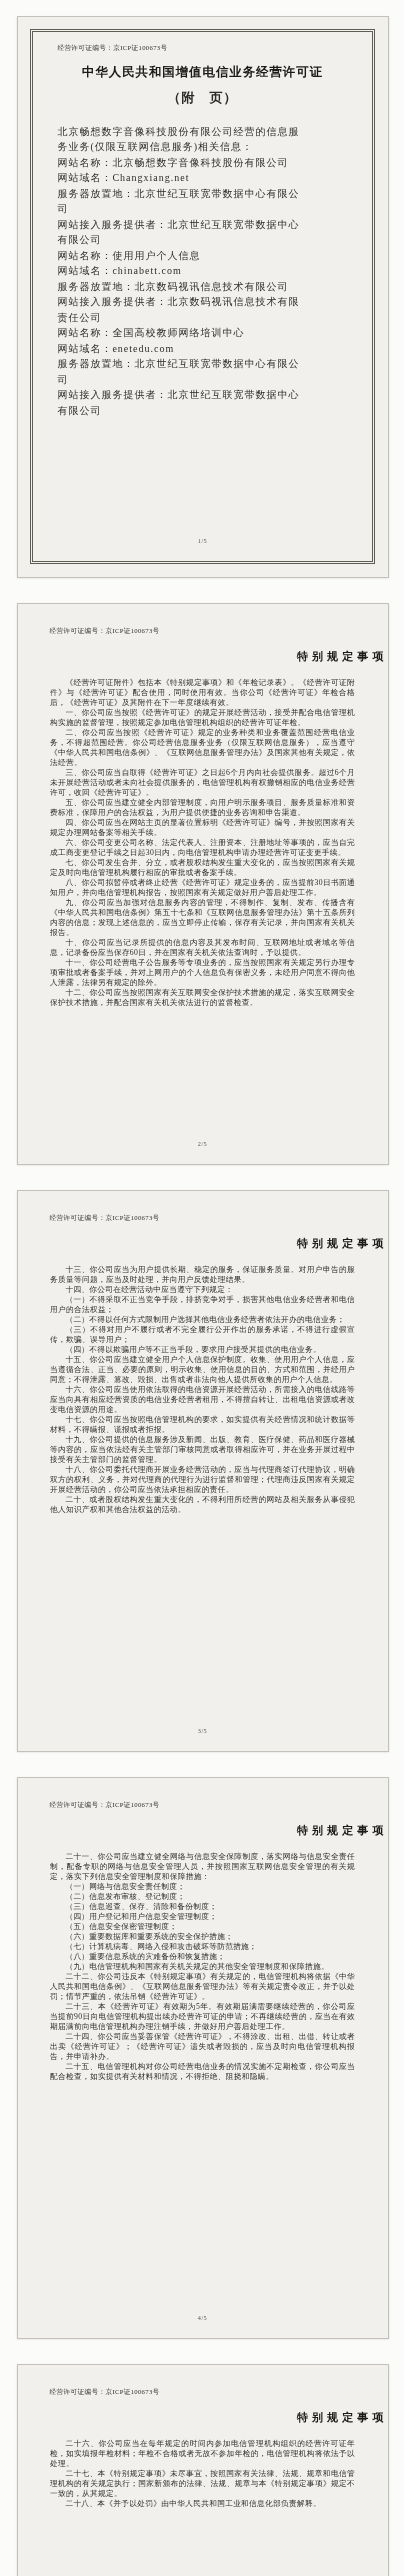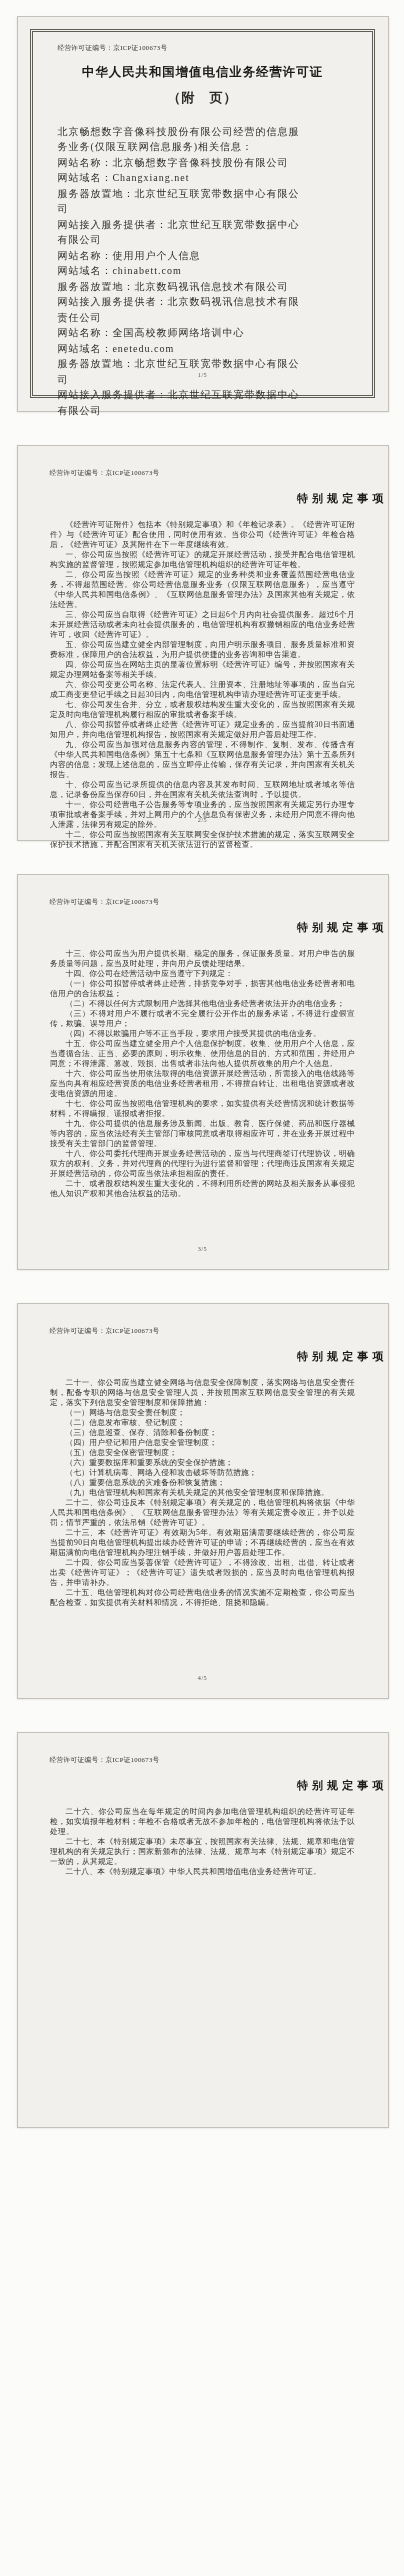--- a/index.html
+++ b/index.html
@@ -10,22 +10,22 @@
   body {
     width: 405px;
     height: 2873px;
     overflow: hidden;
     font-family: "Liberation Serif", "DejaVu Serif", serif;
     color: #2e2d2a;
   }
   .canvas { padding-top: 15.5px; }
   .page {
     width: 372px;
-    height: 396px;
-    margin: 0 auto 33px auto;
+    height: 562px;
+    margin: 0 auto 25px auto;
     background: #f1f0ed;
     border: 0.5px solid #c3c1ba;
     box-shadow: 0 0.5px 2.1px rgba(0,0,0,0.14);
     position: relative;
     box-sizing: border-box;
   }
   
   .frame {
     position: absolute;
     top: 12.4px; left: 12.4px; right: 12.4px; bottom: 12.4px;
@@ -176,21 +176,21 @@
 
   <section class="page">
     <div class="sp-header">
       <span>经营许可证编号：</span><span>京ICP证100673号</span>
     </div>
     <h2 class="sp-title">特别规定事项</h2>
     <div class="sp-body">
 
     <p>十三、你公司应当为用户提供长期、稳定的服务，保证服务质量。对用户申告的服务质量等问题，应当及时处理，并向用户反馈处理结果。</p>
         <p>十四、你公司在经营活动中应当遵守下列规定：</p>
-        <p>（一）你公司拟暂停或者终止经营，排挤竞争对手，损害其他电信业务经营者和电信用户的合法权益；</p>
+        <p>（一）不得采取不正当竞争手段，排挤竞争对手，损害其他电信业务经营者和电信用户的合法权益；</p>
         <p>（二）不得以任何方式限制用户选择其他电信业务经营者依法开办的电信业务；</p>
         <p>（三）不得对用户不履行或者不完全履行公开作出的服务承诺，不得进行虚假宣传，欺骗、误导用户；</p>
         <p>（四）不得以欺骗用户等不正当手段，要求用户接受其提供的电信业务。</p>
         <p>十五、你公司应当建立健全用户个人信息保护制度。收集、使用用户个人信息，应当遵循合法、正当、必要的原则，明示收集、使用信息的目的、方式和范围，并经用户同意；不得泄露、篡改、毁损、出售或者非法向他人提供所收集的用户个人信息。</p>
         <p>十六、你公司应当使用依法取得的电信资源开展经营活动，所需接入的电信线路等应当向具有相应经营资质的电信业务经营者租用，不得擅自转让、出租电信资源或者改变电信资源的用途。</p>
         <p>十七、你公司应当按照电信管理机构的要求，如实提供有关经营情况和统计数据等材料，不得瞒报、谎报或者拒报。</p>
         <p>十九、你公司提供的信息服务涉及新闻、出版、教育、医疗保健、药品和医疗器械等内容的，应当依法经有关主管部门审核同意或者取得相应许可，并在业务开展过程中接受有关主管部门的监督管理。</p>
         <p>十八、你公司委托代理商开展业务经营活动的，应当与代理商签订代理协议，明确双方的权利、义务，并对代理商的代理行为进行监督和管理；代理商违反国家有关规定开展经营活动的，你公司应当依法承担相应的责任。</p>
         <p>二十、或者股权结构发生重大变化的，不得利用所经营的网站及相关服务从事侵犯他人知识产权和其他合法权益的活动。</p>
       </div>
@@ -224,18 +224,18 @@
 
   <section class="page">
     <div class="sp-header">
       <span>经营许可证编号：</span><span>京ICP证100673号</span>
     </div>
     <h2 class="sp-title">特别规定事项</h2>
     <div class="sp-body">
 
     <p>二十六、你公司应当在每年规定的时间内参加电信管理机构组织的经营许可证年检，如实填报年检材料；年检不合格或者无故不参加年检的，电信管理机构将依法予以处理。</p>
         <p>二十七、本《特别规定事项》未尽事宜，按照国家有关法律、法规、规章和电信管理机构的有关规定执行；国家新颁布的法律、法规、规章与本《特别规定事项》规定不一致的，从其规定。</p>
-        <p>二十八、本《特别规定事项》中华人民共和国增值电信业务经营许可证。</p>
+        <p>二十八、本《并予以处罚》由中华人民共和国工业和信息化部负责解释。</p>
       </div>
   </section>
 
 </div>
 
 
 </body></html>

